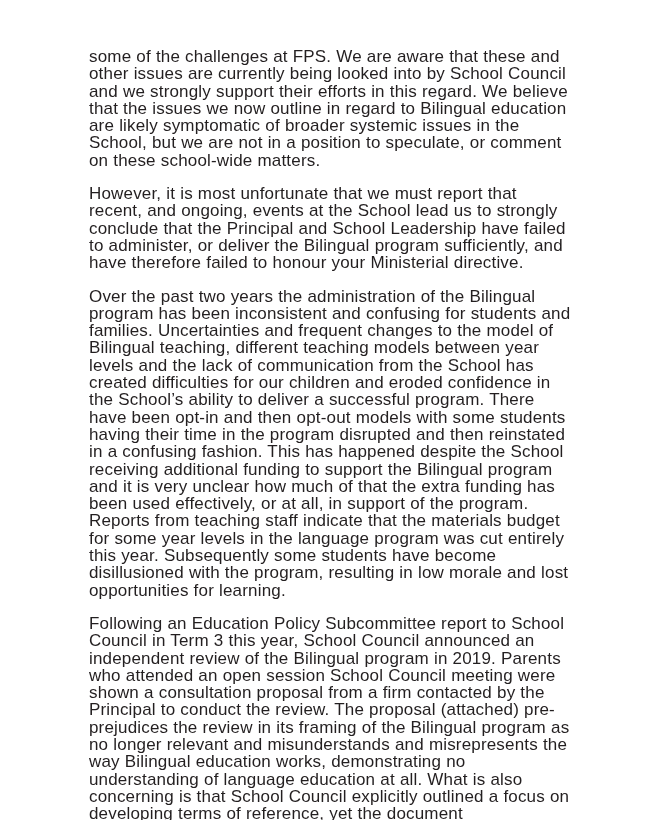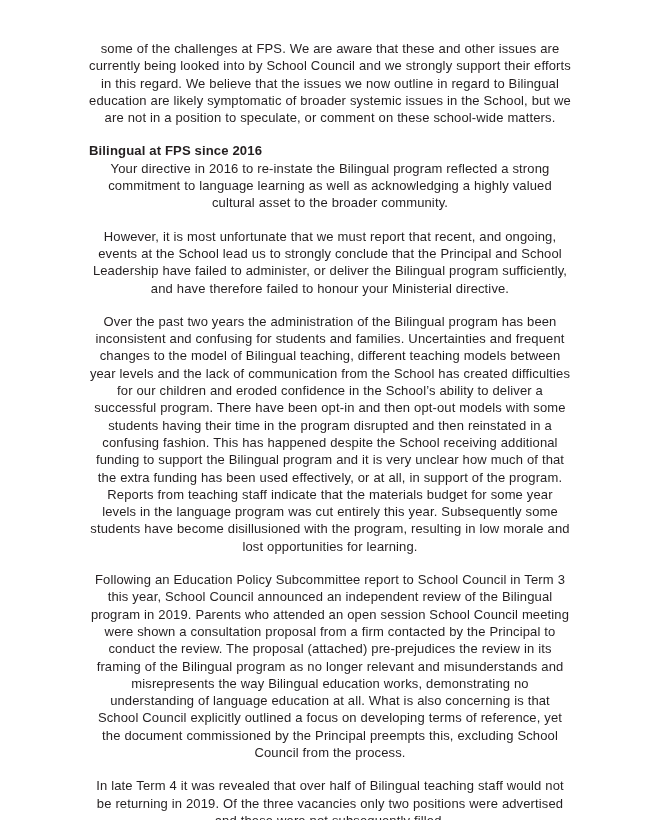--- a/index.html
+++ b/index.html
@@ -23,24 +23,24 @@
     background: #ffffff;
     box-sizing: border-box;
   }
   .text-column {
     position: absolute;
     left: 89px;
     top: 40px;
     width: 482px;
   }
   p.para {
-    margin: 0 0 16px 0;
-    font-size: 13px;
+    margin: 8px 0 16px 0;
+    font-size: 17px;
     line-height: 17.3px;
-    text-align: center;
+    text-align: left;
     letter-spacing: 0.01em;
     word-spacing: 0.01em;
   }
   p.para:last-child {
     margin-bottom: 0;
   }
   h2.section-heading {
     margin: 0;
     font-size: 13.1px;
     line-height: 17.3px;
@@ -55,24 +55,20 @@
   }
 </style>
 </head>
 <body>
 
 <div class="page">
   <div class="text-column">
 
     <p class="para">some of the challenges at FPS. We are aware that these and other issues are currently being looked into by School Council and we strongly support their efforts in this regard. We believe that the issues we now outline in regard to Bilingual education are likely symptomatic of broader systemic issues in the School, but we are not in a position to speculate, or comment on these school-wide matters.</p>
 
-    <div class="heading-block">
-      <h2 class="section-heading">Bilingual at FPS since 2016</h2>
-      <p class="para">Your directive in 2016 to re-instate the Bilingual program reflected a strong commitment to language learning as well as acknowledging a highly valued cultural asset to the broader community.</p>
-    </div>
 
     <p class="para">However, it is most unfortunate that we must report that recent, and ongoing, events at the School lead us to strongly conclude that the Principal and School Leadership have failed to administer, or deliver the Bilingual program sufficiently, and have therefore failed to honour your Ministerial directive.</p>
 
     <p class="para">Over the past two years the administration of the Bilingual program has been inconsistent and confusing for students and families. Uncertainties and frequent changes to the model of Bilingual teaching, different teaching models between year levels and the lack of communication from the School has created difficulties for our children and eroded confidence in the School’s ability to deliver a successful program. There have been opt-in and then opt-out models with some students having their time in the program disrupted and then reinstated in a confusing fashion. This has happened despite the School receiving additional funding to support the Bilingual program and it is very unclear how much of that the extra funding has been used effectively, or at all, in support of the program. Reports from teaching staff indicate that the materials budget for some year levels in the language program was cut entirely this year. Subsequently some students have become disillusioned with the program, resulting in low morale and lost opportunities for learning.</p>
 
     <p class="para">Following an Education Policy Subcommittee report to School Council in Term 3 this year, School Council announced an independent review of the Bilingual program in 2019. Parents who attended an open session School Council meeting were shown a consultation proposal from a firm contacted by the Principal to conduct the review. The proposal (attached) pre-prejudices the review in its framing of the Bilingual program as no longer relevant and misunderstands and misrepresents the way Bilingual education works, demonstrating no understanding of language education at all. What is also concerning is that School Council explicitly outlined a focus on developing terms of reference, yet the document commissioned by the Principal preempts this, excluding School Council from the process.</p>
 
     <p class="para">In late Term 4 it was revealed that over half of Bilingual teaching staff would not be returning in 2019. Of the three vacancies only two positions were advertised and these were not subsequently filled.</p>
 
   </div>

